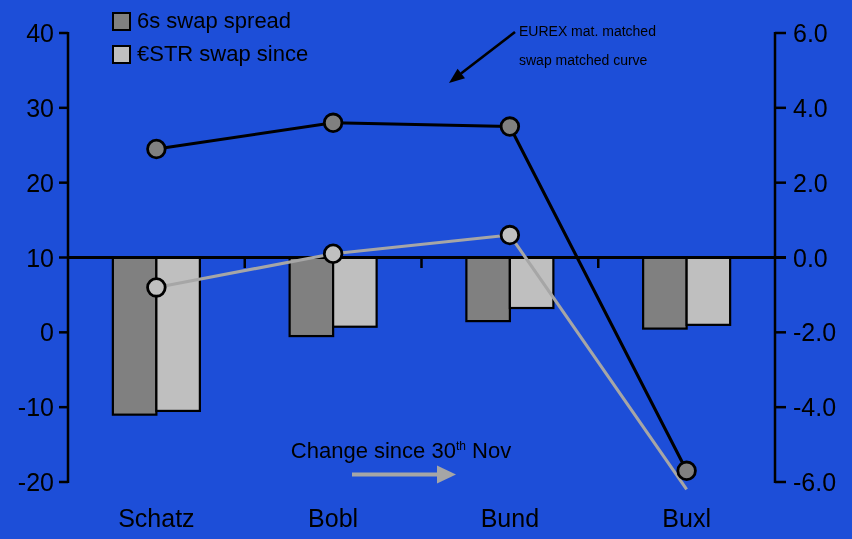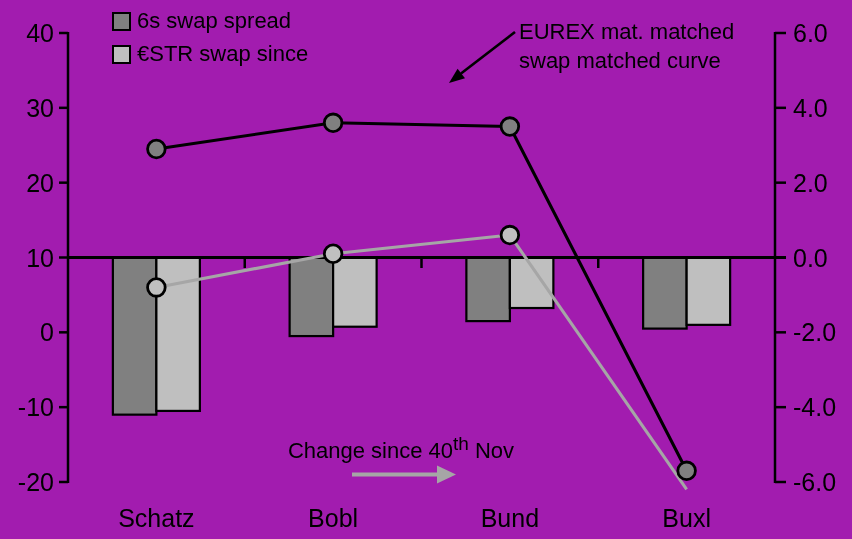--- a/index.html
+++ b/index.html
@@ -1,31 +1,31 @@
 <!DOCTYPE html>
 <html><head>
 <meta charset="utf-8">
 <style>
   html,body{margin:0;padding:0;background:#ffffff;}
   #app{
     position:relative;
     width:852px;height:539px;
-    background:#a21caf;
+    background:#1d4ed8;
     font-family:"Liberation Sans", sans-serif;
     overflow:hidden;
   }
   svg{position:absolute;left:0;top:0;}
   .overlay{position:absolute;color:#000;}
   .legend{left:112px;top:9px;}
   .legend-item{display:flex;align-items:center;margin-bottom:9px;text-align:center;}
   .swatch{width:15px;height:15px;border:2px solid #000;margin-right:6px;flex:0 0 auto;}
   .legend-label{font-size:22px;line-height:24px;white-space:nowrap;}
-  .anno-eurex{left:519px;top:17px;font-size:22px;line-height:29px;white-space:nowrap;}
+  .anno-eurex{left:519px;top:17px;font-size:14px;line-height:29px;white-space:nowrap;}
   .anno-change{left:281px;top:438px;width:240px;text-align:center;font-size:22px;white-space:nowrap;}
-  .anno-change sup{font-size:19px;vertical-align:super;line-height:0;}
+  .anno-change sup{font-size:12px;vertical-align:super;line-height:0;}
 </style>
 </head>
 <body>
 
 <div id="app">
   <svg id="chart" width="852" height="539" viewBox="0 0 852 539">
       <rect x="112.875" y="257.5" width="43.5" height="157.14999999999998" fill="#808080" stroke="#000" stroke-width="2.2"></rect>
       <rect x="289.625" y="257.5" width="43.5" height="78.57499999999999" fill="#808080" stroke="#000" stroke-width="2.2"></rect>
       <rect x="466.375" y="257.5" width="43.5" height="63.60833333333335" fill="#808080" stroke="#000" stroke-width="2.2"></rect>
       <rect x="643.125" y="257.5" width="43.5" height="71.0916666666667" fill="#808080" stroke="#000" stroke-width="2.2"></rect>
@@ -96,15 +96,15 @@
       <span class="legend-label">€STR swap since</span>
     </div>
   </div>
 
   <div class="overlay anno-eurex">
     <div>EUREX mat. matched</div>
     <div>swap matched curve</div>
   </div>
 
   <div class="overlay anno-change">
-    <span>Change since 40</span><sup>th</sup><span> Nov</span>
+    <span>Change since 30</span><sup>th</sup><span> Nov</span>
   </div>
 </div>
 
 </body></html>

